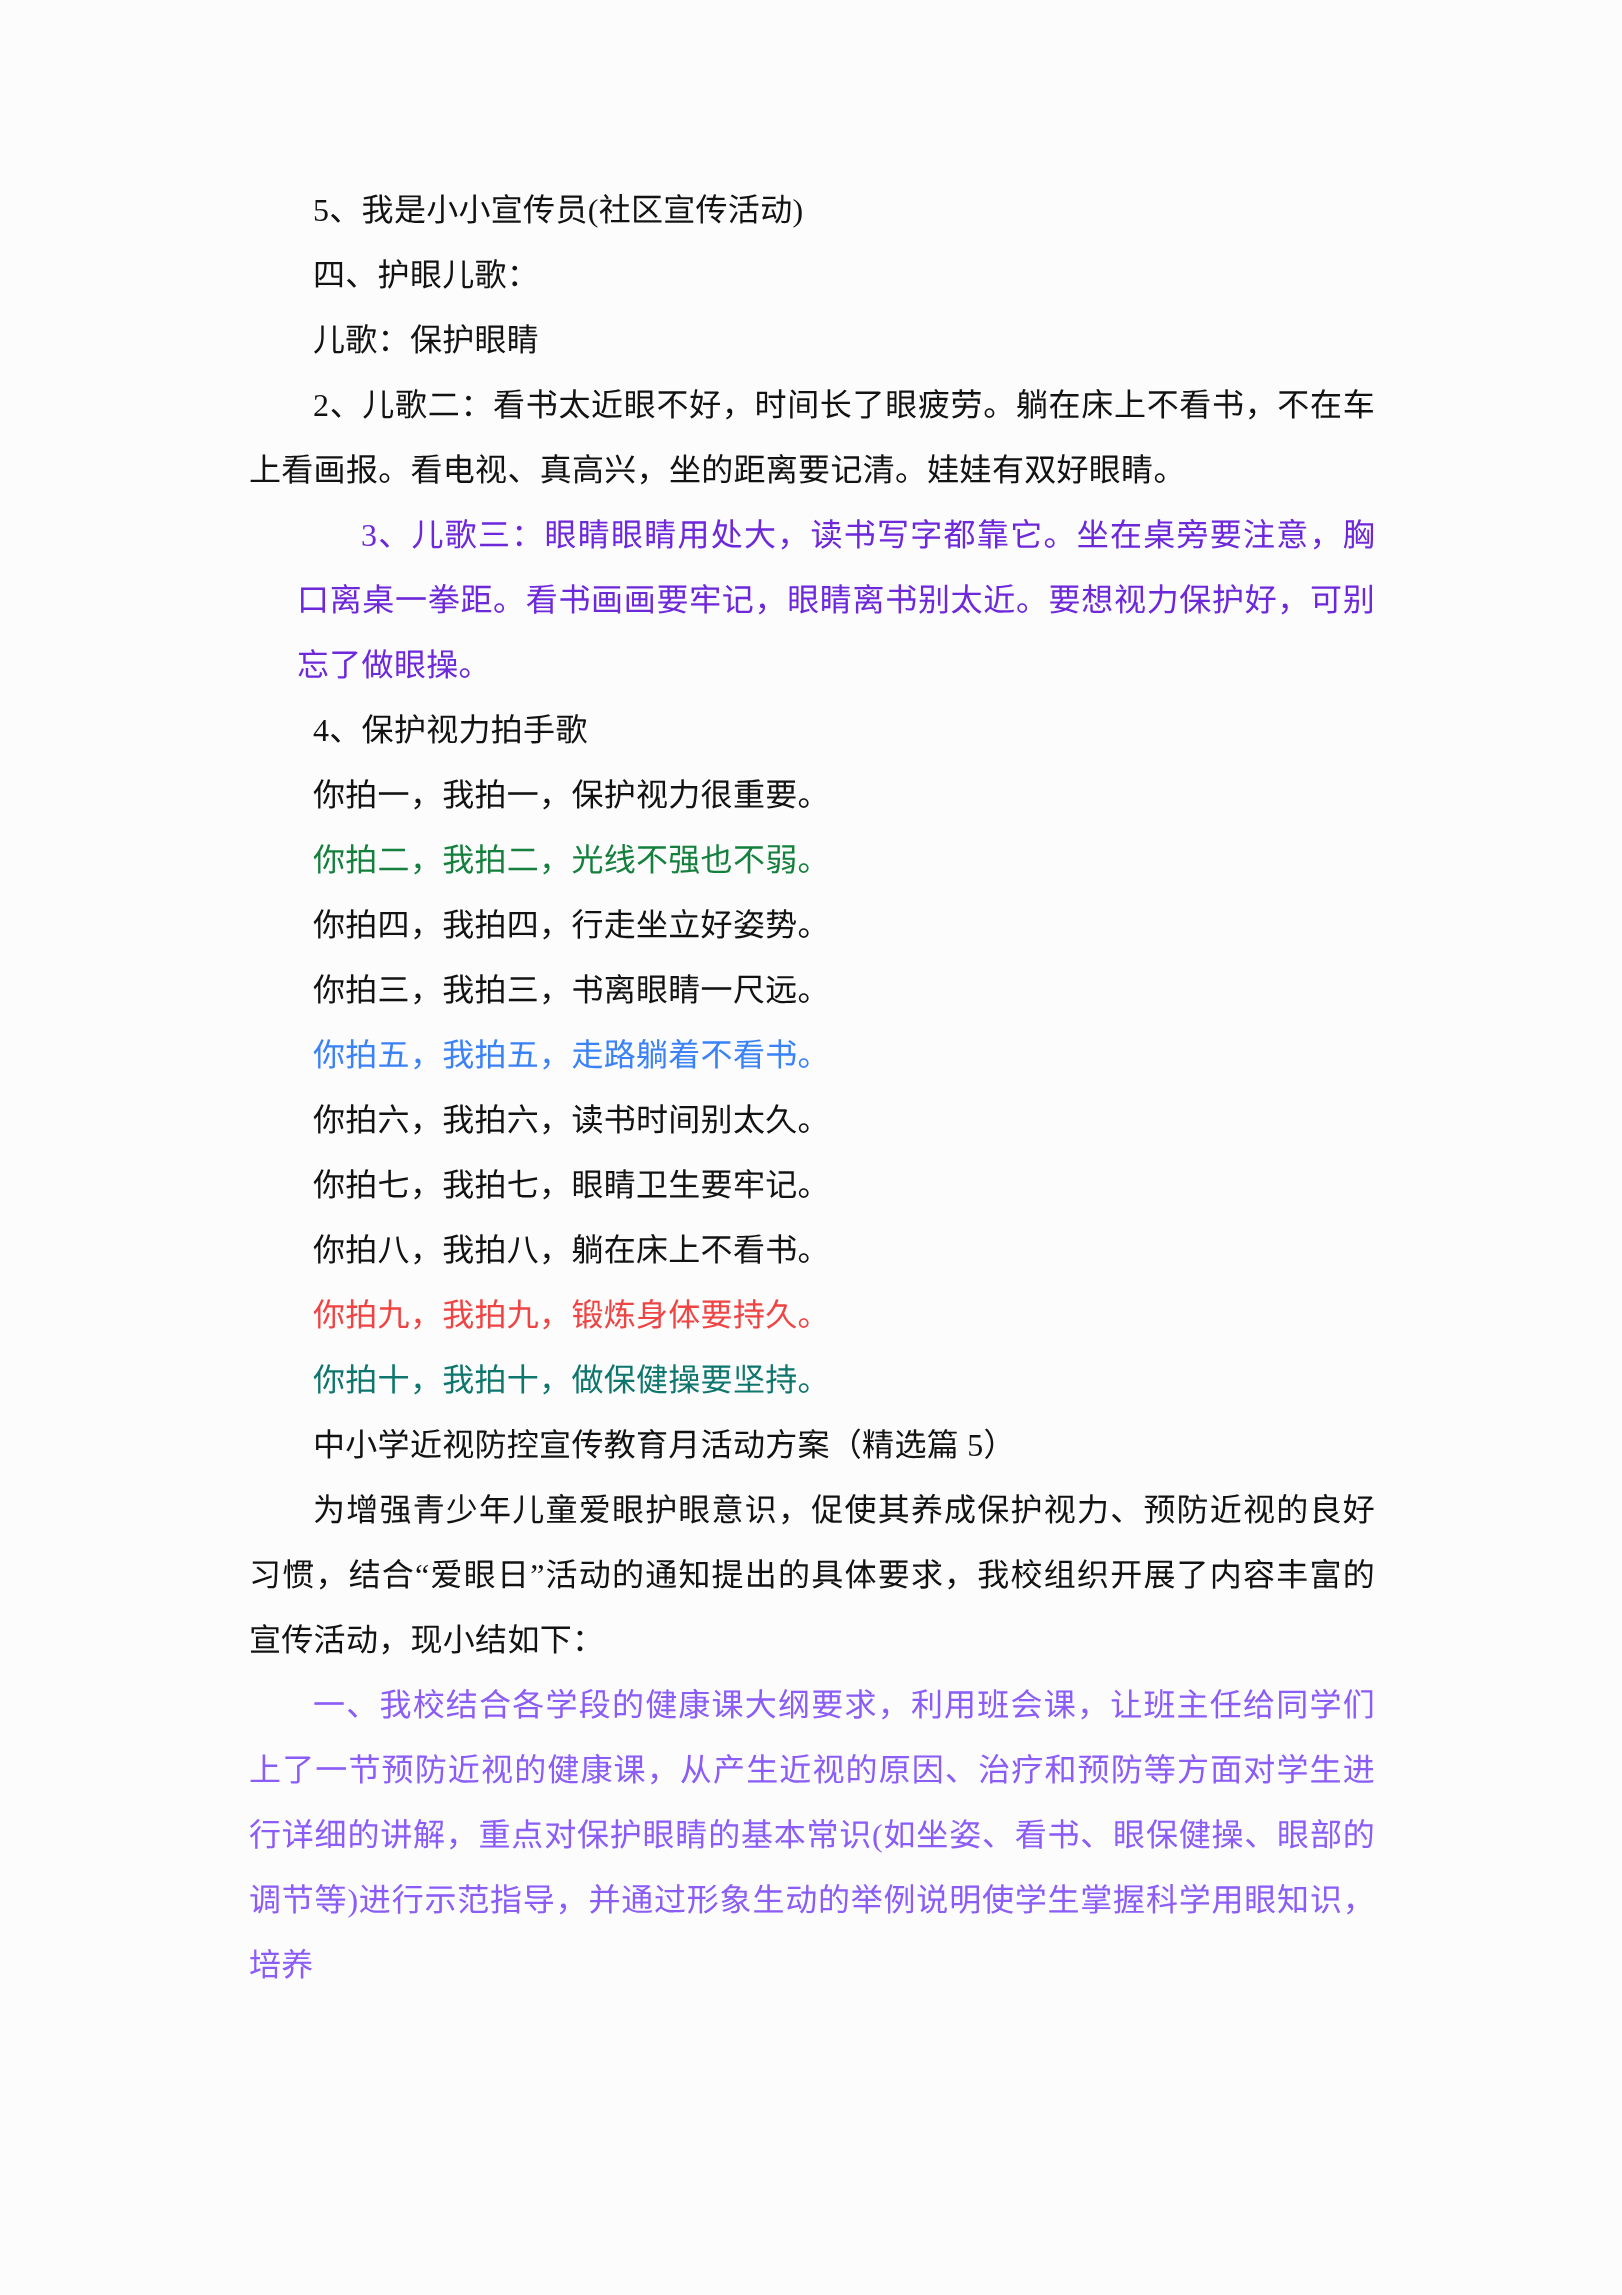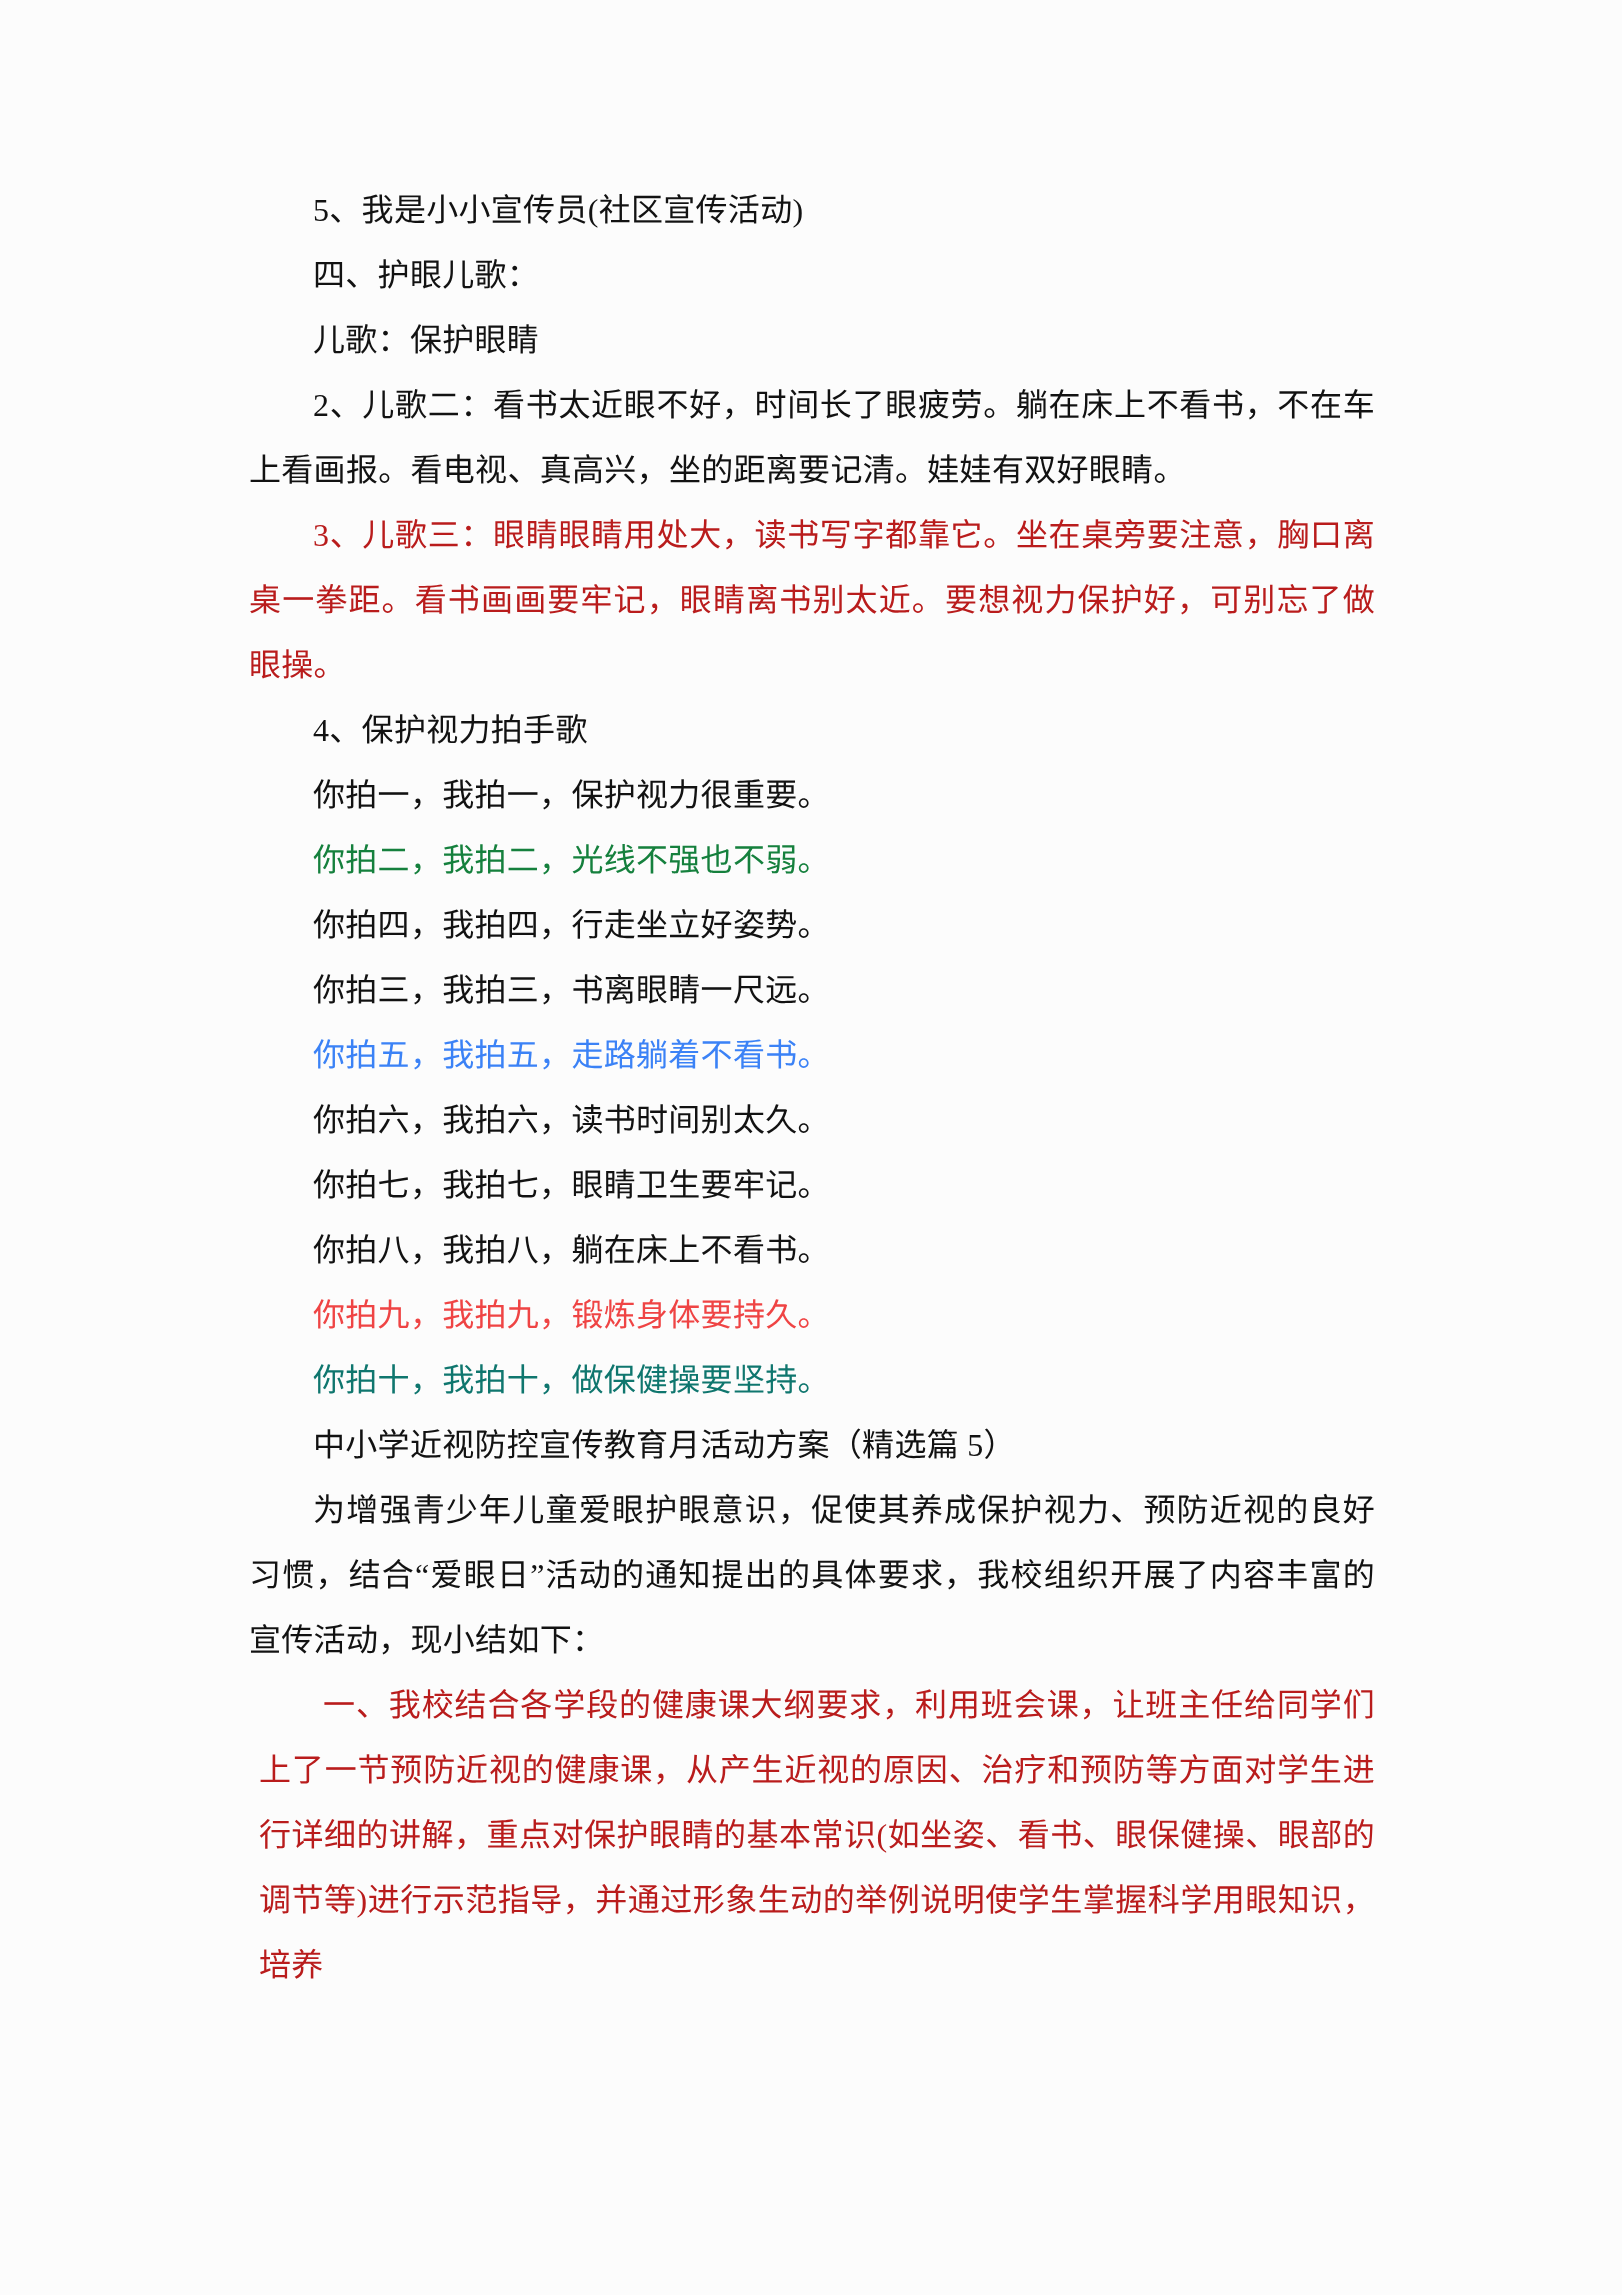--- a/index.html
+++ b/index.html
@@ -40,30 +40,30 @@
 </style>
 </head>
 <body>
 
 <div class="page" style="background: rgb(252, 252, 252);">
   <div class="content" id="doc-content">
       <p class="para" style="color: rgb(18, 18, 18);">5、我是小小宣传员(社区宣传活动)</p>
       <p class="para" style="color: rgb(18, 18, 18);">四、护眼儿歌：</p>
       <p class="para" style="color: rgb(18, 18, 18);">儿歌：保护眼睛</p>
       <p class="para" style="color: rgb(18, 18, 18);">2、儿歌二：看书太近眼不好，时间长了眼疲劳。躺在床上不看书，不在车上看画报。看电视、真高兴，坐的距离要记清。娃娃有双好眼睛。</p>
-      <p class="para" style="color: #b91c1c;">3、儿歌三：眼睛眼睛用处大，读书写字都靠它。坐在桌旁要注意，胸口离桌一拳距。看书画画要牢记，眼睛离书别太近。要想视力保护好，可别忘了做眼操。</p>
+      <p class="para" style="color: #6d28d9; margin-left: 48px;">3、儿歌三：眼睛眼睛用处大，读书写字都靠它。坐在桌旁要注意，胸口离桌一拳距。看书画画要牢记，眼睛离书别太近。要想视力保护好，可别忘了做眼操。</p>
       <p class="para" style="color: rgb(18, 18, 18);">4、保护视力拍手歌</p>
       <p class="para" style="color: rgb(18, 18, 18);">你拍一，我拍一，保护视力很重要。</p>
       <p class="para" style="color: #15803d;">你拍二，我拍二，光线不强也不弱。</p>
       <p class="para" style="color: rgb(18, 18, 18);">你拍四，我拍四，行走坐立好姿势。</p>
       <p class="para" style="color: rgb(18, 18, 18);">你拍三，我拍三，书离眼睛一尺远。</p>
       <p class="para" style="color: #3b82f6;">你拍五，我拍五，走路躺着不看书。</p>
       <p class="para" style="color: rgb(18, 18, 18);">你拍六，我拍六，读书时间别太久。</p>
       <p class="para" style="color: rgb(18, 18, 18);">你拍七，我拍七，眼睛卫生要牢记。</p>
       <p class="para" style="color: rgb(18, 18, 18);">你拍八，我拍八，躺在床上不看书。</p>
       <p class="para" style="color: #ef4444;">你拍九，我拍九，锻炼身体要持久。</p>
       <p class="para" style="color: #0f766e;">你拍十，我拍十，做保健操要坚持。</p>
       <p class="para" style="color: rgb(18, 18, 18);">中小学近视防控宣传教育月活动方案（精选篇 5）</p>
       <p class="para" style="color: rgb(18, 18, 18);">为增强青少年儿童爱眼护眼意识，促使其养成保护视力、预防近视的良好习惯，结合“爱眼日”活动的通知提出的具体要求，我校组织开展了内容丰富的宣传活动，现小结如下：</p>
-      <p class="para" style="color: #b91c1c; margin-left: 10px;">一、我校结合各学段的健康课大纲要求，利用班会课，让班主任给同学们上了一节预防近视的健康课，从产生近视的原因、治疗和预防等方面对学生进行详细的讲解，重点对保护眼睛的基本常识(如坐姿、看书、眼保健操、眼部的调节等)进行示范指导，并通过形象生动的举例说明使学生掌握科学用眼知识，培养</p>
+      <p class="para" style="color: #8b5cf6;">一、我校结合各学段的健康课大纲要求，利用班会课，让班主任给同学们上了一节预防近视的健康课，从产生近视的原因、治疗和预防等方面对学生进行详细的讲解，重点对保护眼睛的基本常识(如坐姿、看书、眼保健操、眼部的调节等)进行示范指导，并通过形象生动的举例说明使学生掌握科学用眼知识，培养</p>
     </div>
 </div>
 
 
 </body></html>

